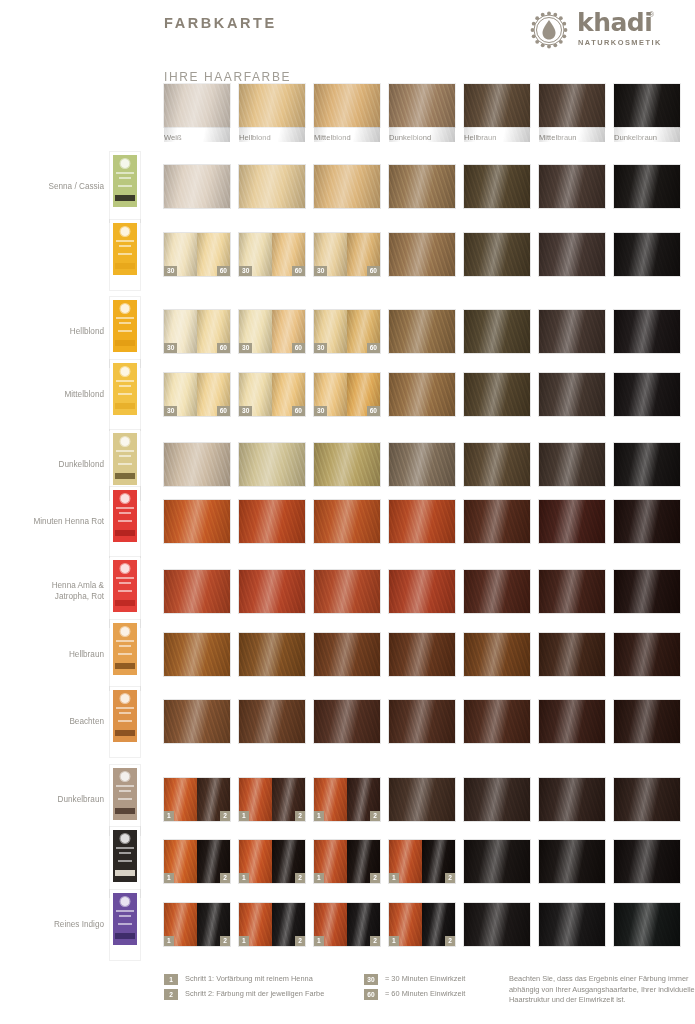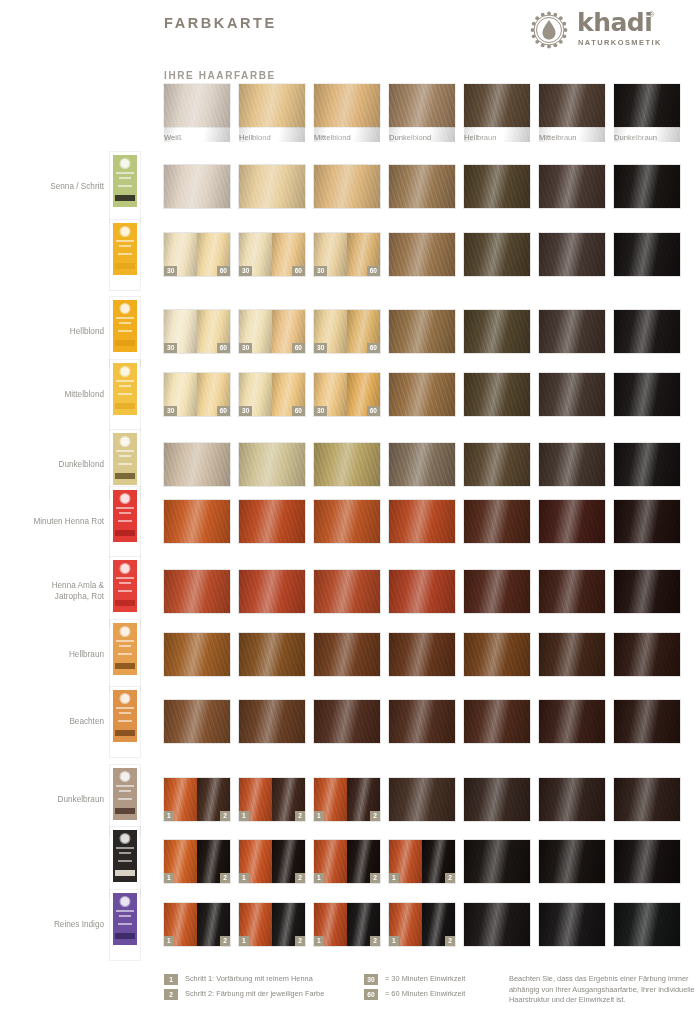--- a/index.html
+++ b/index.html
@@ -28,21 +28,21 @@
   }
   .logo-reg{position:absolute;left:122px;top:5px;font-size:7px;color:#8a8276;}
   .logo-sub{
     position:absolute;left:51px;top:32px;
     font-size:7.4px;letter-spacing:1.5px;color:#8a8276;font-weight:bold;
   }
 
   
   .col-title{
     position:absolute;left:164px;top:70px;
-    font-size:10px;letter-spacing:1.6px;font-weight:bold;color:#a09c94;
+    font-size:12px;letter-spacing:1.6px;font-weight:normal;color:#a09c94;
   }
   .colhead{position:absolute;left:164px;top:84px;}
   .colhead-cell{
     position:absolute;top:0;width:66px;
   }
   .colhead-sw{
     width:66px;height:43px;
     box-shadow:0 0 0 1px rgba(0,0,0,0.07);
   }
   .colhead-lbl{
@@ -215,21 +215,21 @@
           <div class="tex"></div>
         </div>
         <div class="colhead-lbl">Dunkelbraun</div>
       </div>
     </div>
 
   <div id="rows">
       <div class="row" style="top: 165px;">
         <div class="row-labelwrap">
           <div class="row-label" style="top: 17px;">
-            <div>Senna / Schritt</div>
+            <div>Senna / Cassia</div>
           </div>
         </div>
         <div class="pkg" style="top: -13px; height: 70px;">
           <div class="pkg-inner" style="top:3px;height:52px;background:#b9c77e;">
             <div class="pkg-dot" style="top:4px;"></div>
             <div class="pkg-txt" style="top:17px;"></div>
             <div class="pkg-txt" style="top:22px;left:6px;right:6px;"></div>
             <div class="pkg-txt" style="top:30px;left:5px;right:5px;"></div>
             <div class="pkg-band" style="bottom:6px;background:#3b3b2a;"></div>
           </div>

